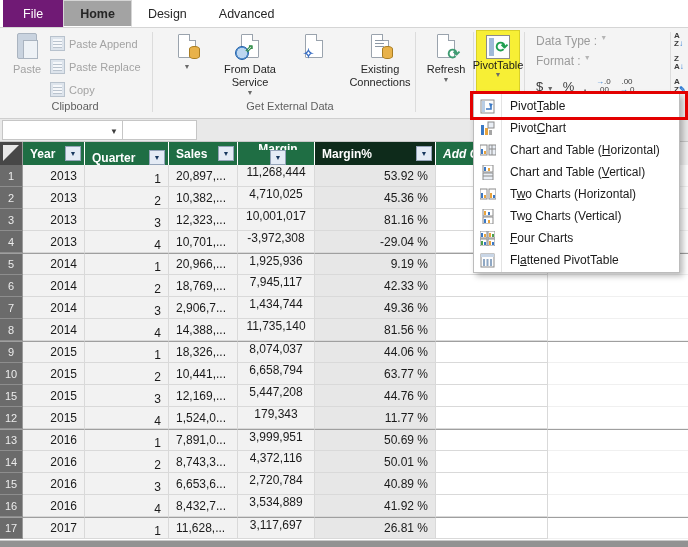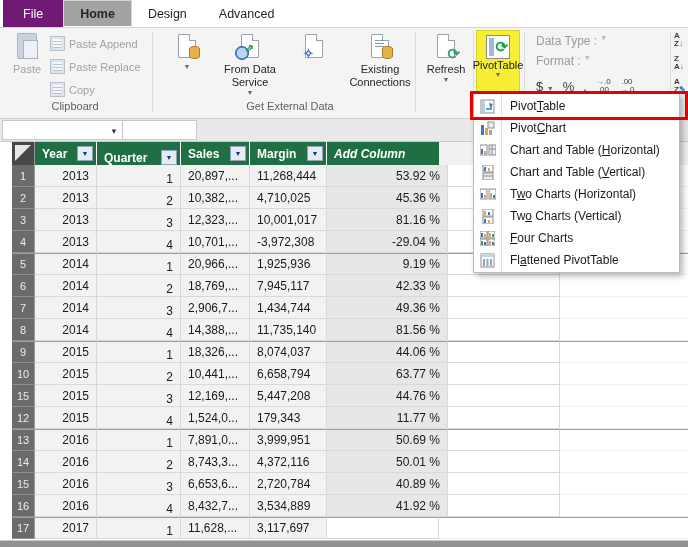--- a/index.html
+++ b/index.html
@@ -49,40 +49,40 @@
   .decbtn { font-size:8px; line-height:8px; color:#3c3c3c; text-align:center; }
   .decbtn b { color:#2f7bd3; }
   .sorticons { position:absolute; left:674px; top:4px; display:flex; flex-direction:column; gap:7px; font-size:8px; line-height:8px; color:#3c3c3c; font-weight:bold; }
   .sorticons span i { color:#2f7bd3; font-style:normal; }
   
   .fbar { position:absolute; left:0; top:119px; width:688px; height:23px; background:#e9e9e9; border-bottom:1px solid #c9c9c9; }
   .namebox { position:absolute; left:2px; top:1px; width:121px; height:20px; background:#fff; border:1px solid #c6c6c6; }
   .namebox .nb-arrow { position:absolute; right:4px; top:7px; font-size:8px; color:#3c3c3c; line-height:8px; }
   .fxbox { position:absolute; left:123px; top:1px; width:74px; height:20px; background:#fff; border:1px solid #c6c6c6; border-left:none; }
   
-  .grid { position:absolute; left:0; top:142px; width:688px; height:405px; background:#ffffff;padding-left:12px; }
+  .grid { position:absolute; left:0; top:142px; width:688px; height:405px; background:#ffffff; }
   .hrow { display:flex; height:23px; }
   .corner { width:23px; height:23px; background:#474747; position:relative; border-right:1px solid #9a9a9a; }
   .corner:after { content:""; position:absolute; left:3px; top:3px; border-left:16px solid #e8e8e8; border-bottom:16px solid transparent; }
   .hcell { background:#1f6e44; color:#ffffff; font-weight:600; display:flex; align-items:center; padding:0 3px 0 7px; border-right:1px solid #ffffff; font-size:12px; }
   .hcell.sel { background:#0e2b1b; }
   .hcell .hlabel { flex:1; white-space:nowrap; overflow:hidden; }
   .fbtn { width:16px; height:15px; background:#e4ebf5; border:1px solid #93a3b8; display:flex; align-items:center; justify-content:center; flex:none; }
   .fbtn .fa { font-size:7px; color:#17375e; line-height:7px; }
   .hcell.addcol { font-style:italic; border-right:none; }
   .row { display:flex; height:22px; }
   .ncell { width:23px; background:#6b6b6b; color:#ececec; font-size:11px; display:flex; align-items:center; justify-content:center; border-bottom:1px solid #8d8d8d; border-right:1px solid #9a9a9a; }
   .dcell { background:#f2f2f2; border-right:1px solid #d9d9d9; border-bottom:1px solid #d9d9d9; display:flex; align-items:center; padding:0 7px; font-size:12px; color:#1a1a1a; white-space:nowrap; overflow:hidden; }
   .dcell.r { justify-content:flex-end; }
   .dcell.selcol { background:#e7e7e7; }
   .dcell.addcell { background:#ffffff; }
   .dcell.outside { background:#ffffff; border-right:none; border-bottom:1px solid #f0f0f0; }
   .row.year-start .dcell, .row.year-start .ncell { border-top:1px solid #9f9f9f; }
   .c-year { width:62px; } .c-quarter { width:84px;align-items:flex-end; } .c-sales { width:69px; }
-  .c-margin { width:77px; } .c-pct { width:121px; } .c-add { width:112px; } .c-out { flex:1; }
+  .c-margin { width:77px;flex-direction:column; } .c-pct { width:121px; } .c-add { width:112px; } .c-out { flex:1; }
   .bottomstrip { position:absolute; left:0; top:540px; width:688px; height:7px; background:#929292; border-top:1px solid #c9c9c9; }
   
   .menu { position:absolute; left:473px; top:93px; width:207px; background:#ffffff; border:1px solid #bcbcbc; box-shadow:3px 3px 6px rgba(0,0,0,0.28); padding:1px 0; z-index:20; }
   .menu:before { content:""; position:absolute; left:27px; top:0; bottom:0; width:1px; background:#e3e3e3; }
   .mitem { height:22px; display:flex; align-items:center; font-size:12px; color:#1a1a1a; position:relative; }
   .mico { width:27px; display:flex; align-items:center; justify-content:center; flex:none; }
   .mlabel { padding-left:9px; white-space:nowrap; }
   .mlabel u { text-decoration:underline; }
   .redbox { position:absolute; left:470px; top:91px; width:218px; height:29px; border:3px solid #e30000; z-index:30; pointer-events:none; }
   svg { display:block; }
@@ -234,20 +234,26 @@
         <span class="fbtn">
             <span class="fa">▼</span>
           </span>
       </div>
       <div class="hcell c-margin">
         <span class="hlabel">Margin</span>
         <span class="fbtn">
             <span class="fa">▼</span>
           </span>
       </div>
+      <div class="hcell sel c-pct">
+        <span class="hlabel">Margin%</span>
+        <span class="fbtn">
+            <span class="fa">▼</span>
+          </span>
+      </div>
       <div class="hcell addcol c-add">
         <span class="hlabel">Add Column</span>
       </div>
       <div class="c-out" style="background:#f1f1f1;"></div>
     </div>
     <div id="tbody">
         <div class="row">
           <div class="ncell">1</div>
           <div class="dcell r c-year">2013</div>
           <div class="dcell r c-quarter">1</div>
@@ -406,20 +412,21 @@
           <div class="dcell r selcol c-pct">41.92 %</div>
           <div class="dcell addcell c-add"></div>
           <div class="dcell outside c-out"></div>
         </div>
         <div class="row year-start">
           <div class="ncell">17</div>
           <div class="dcell r c-year">2017</div>
           <div class="dcell r c-quarter">1</div>
           <div class="dcell c-sales">11,628,...</div>
           <div class="dcell c-margin">3,117,697</div>
+          <div class="dcell r selcol c-pct">26.81 %</div>
           <div class="dcell addcell c-add"></div>
           <div class="dcell outside c-out"></div>
         </div>
       </div>
   </div>
 
   <div class="bottomstrip"></div>
 
   <div class="menu">
     <div class="mitem">

